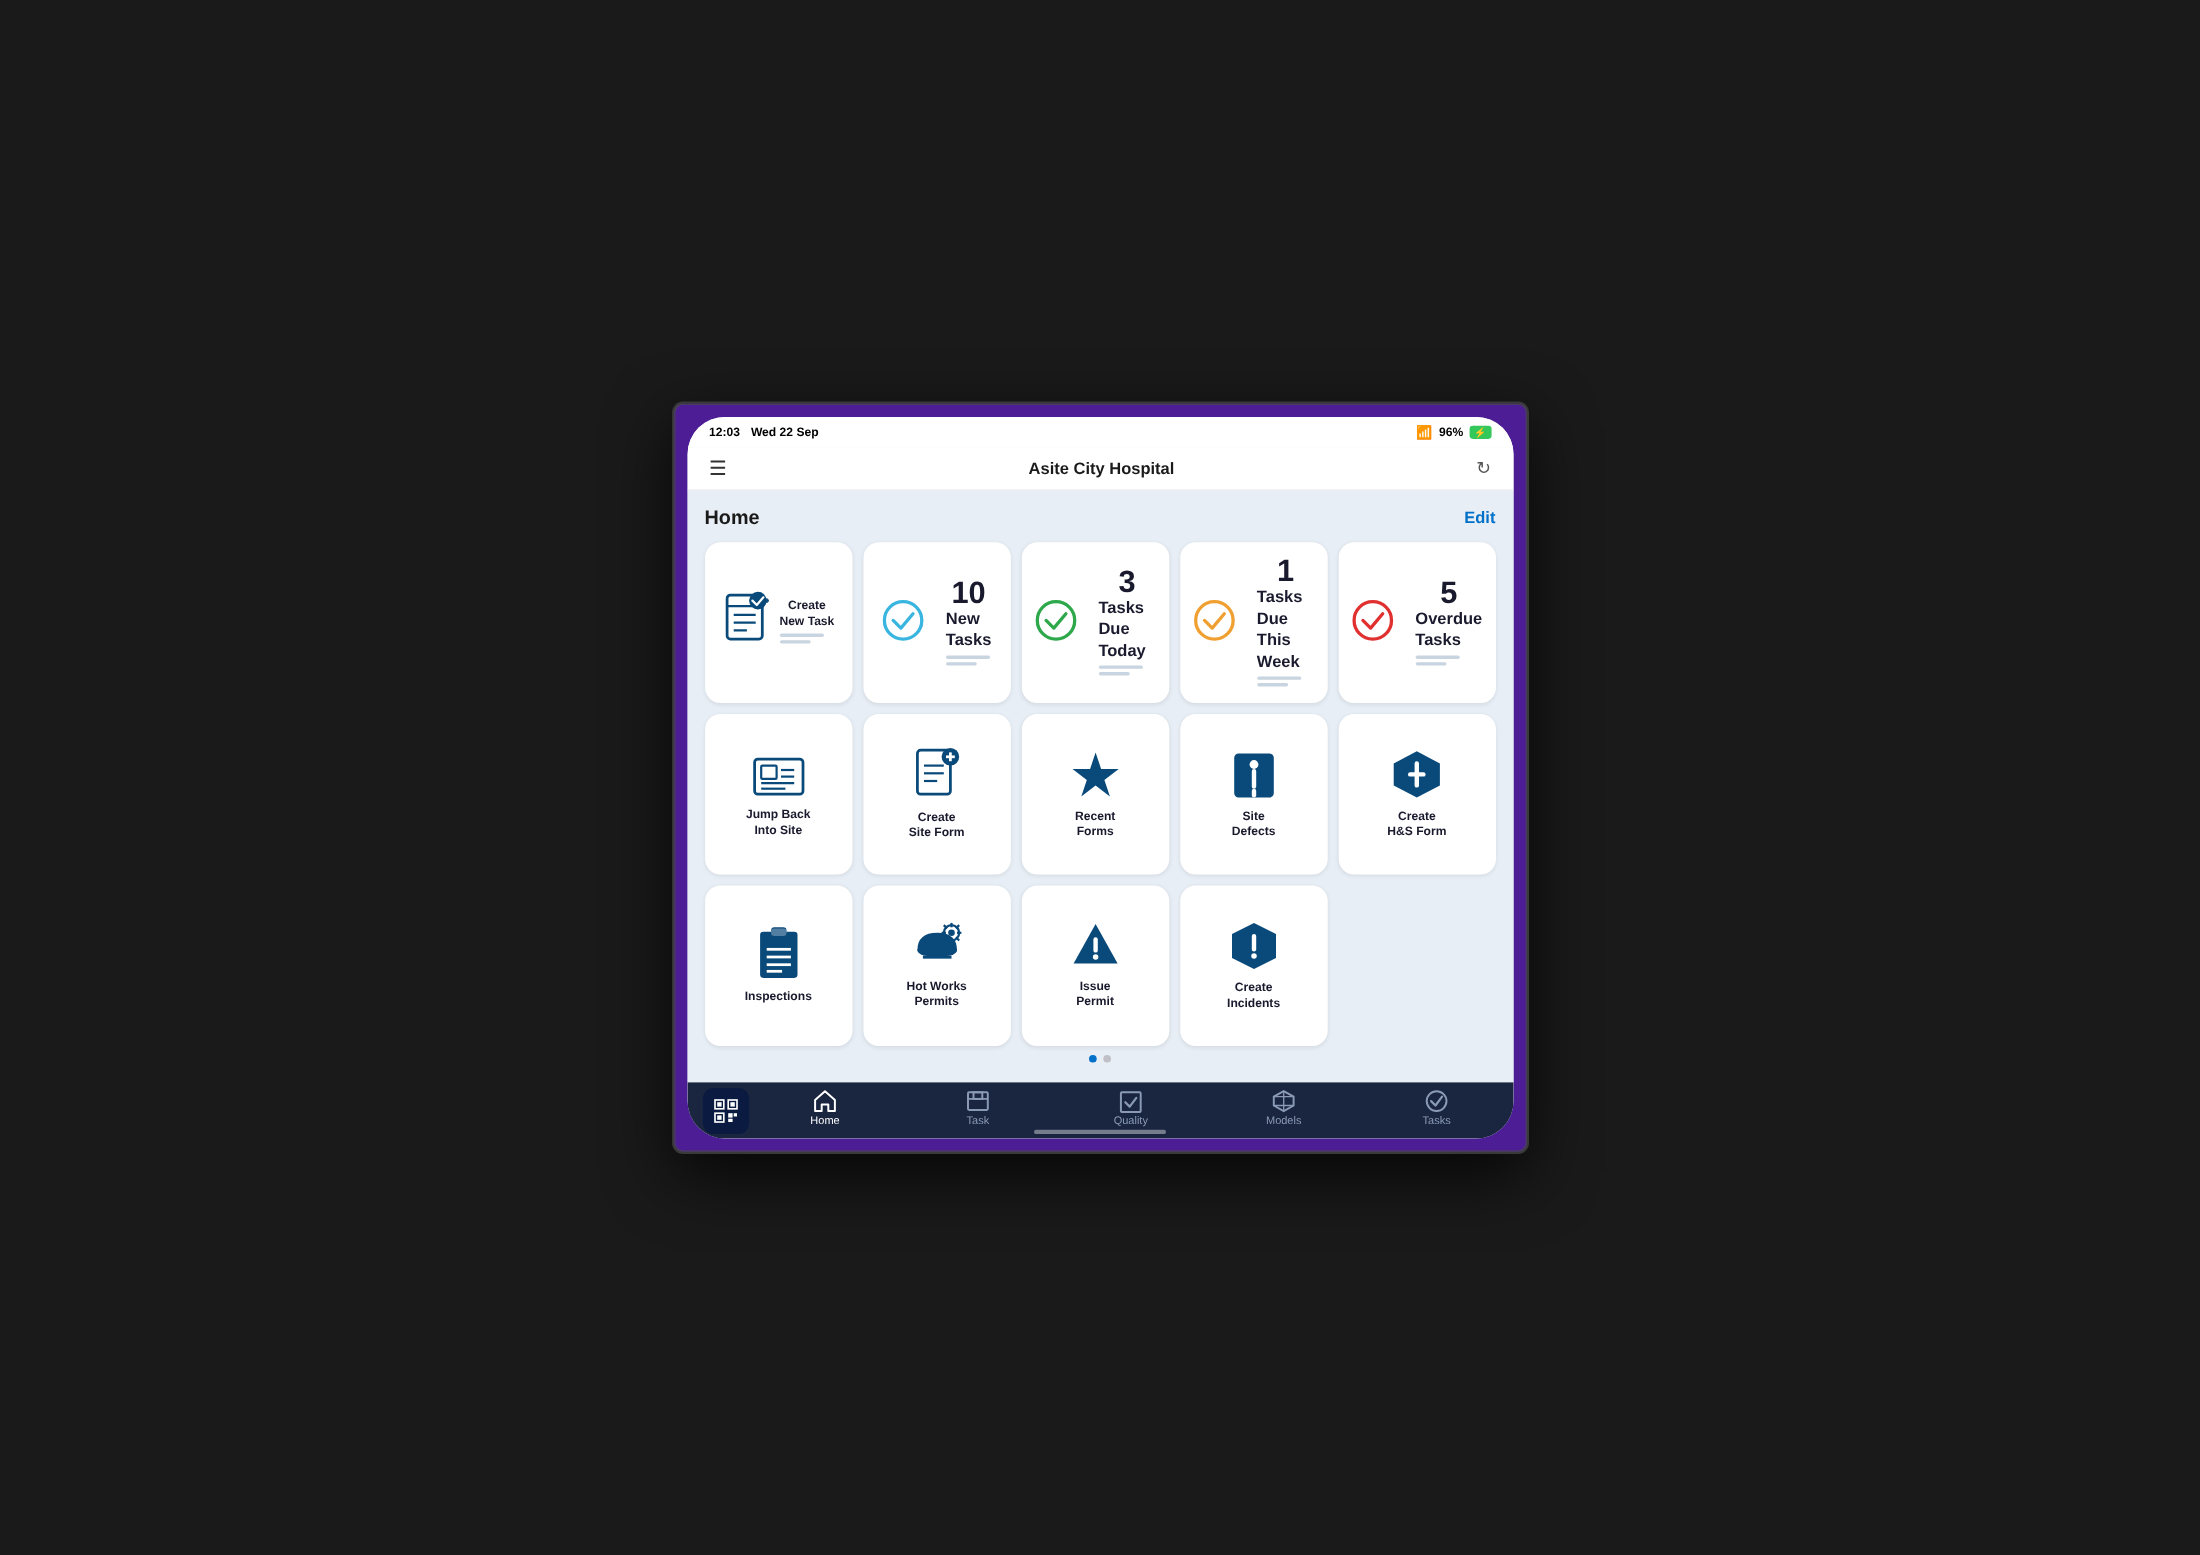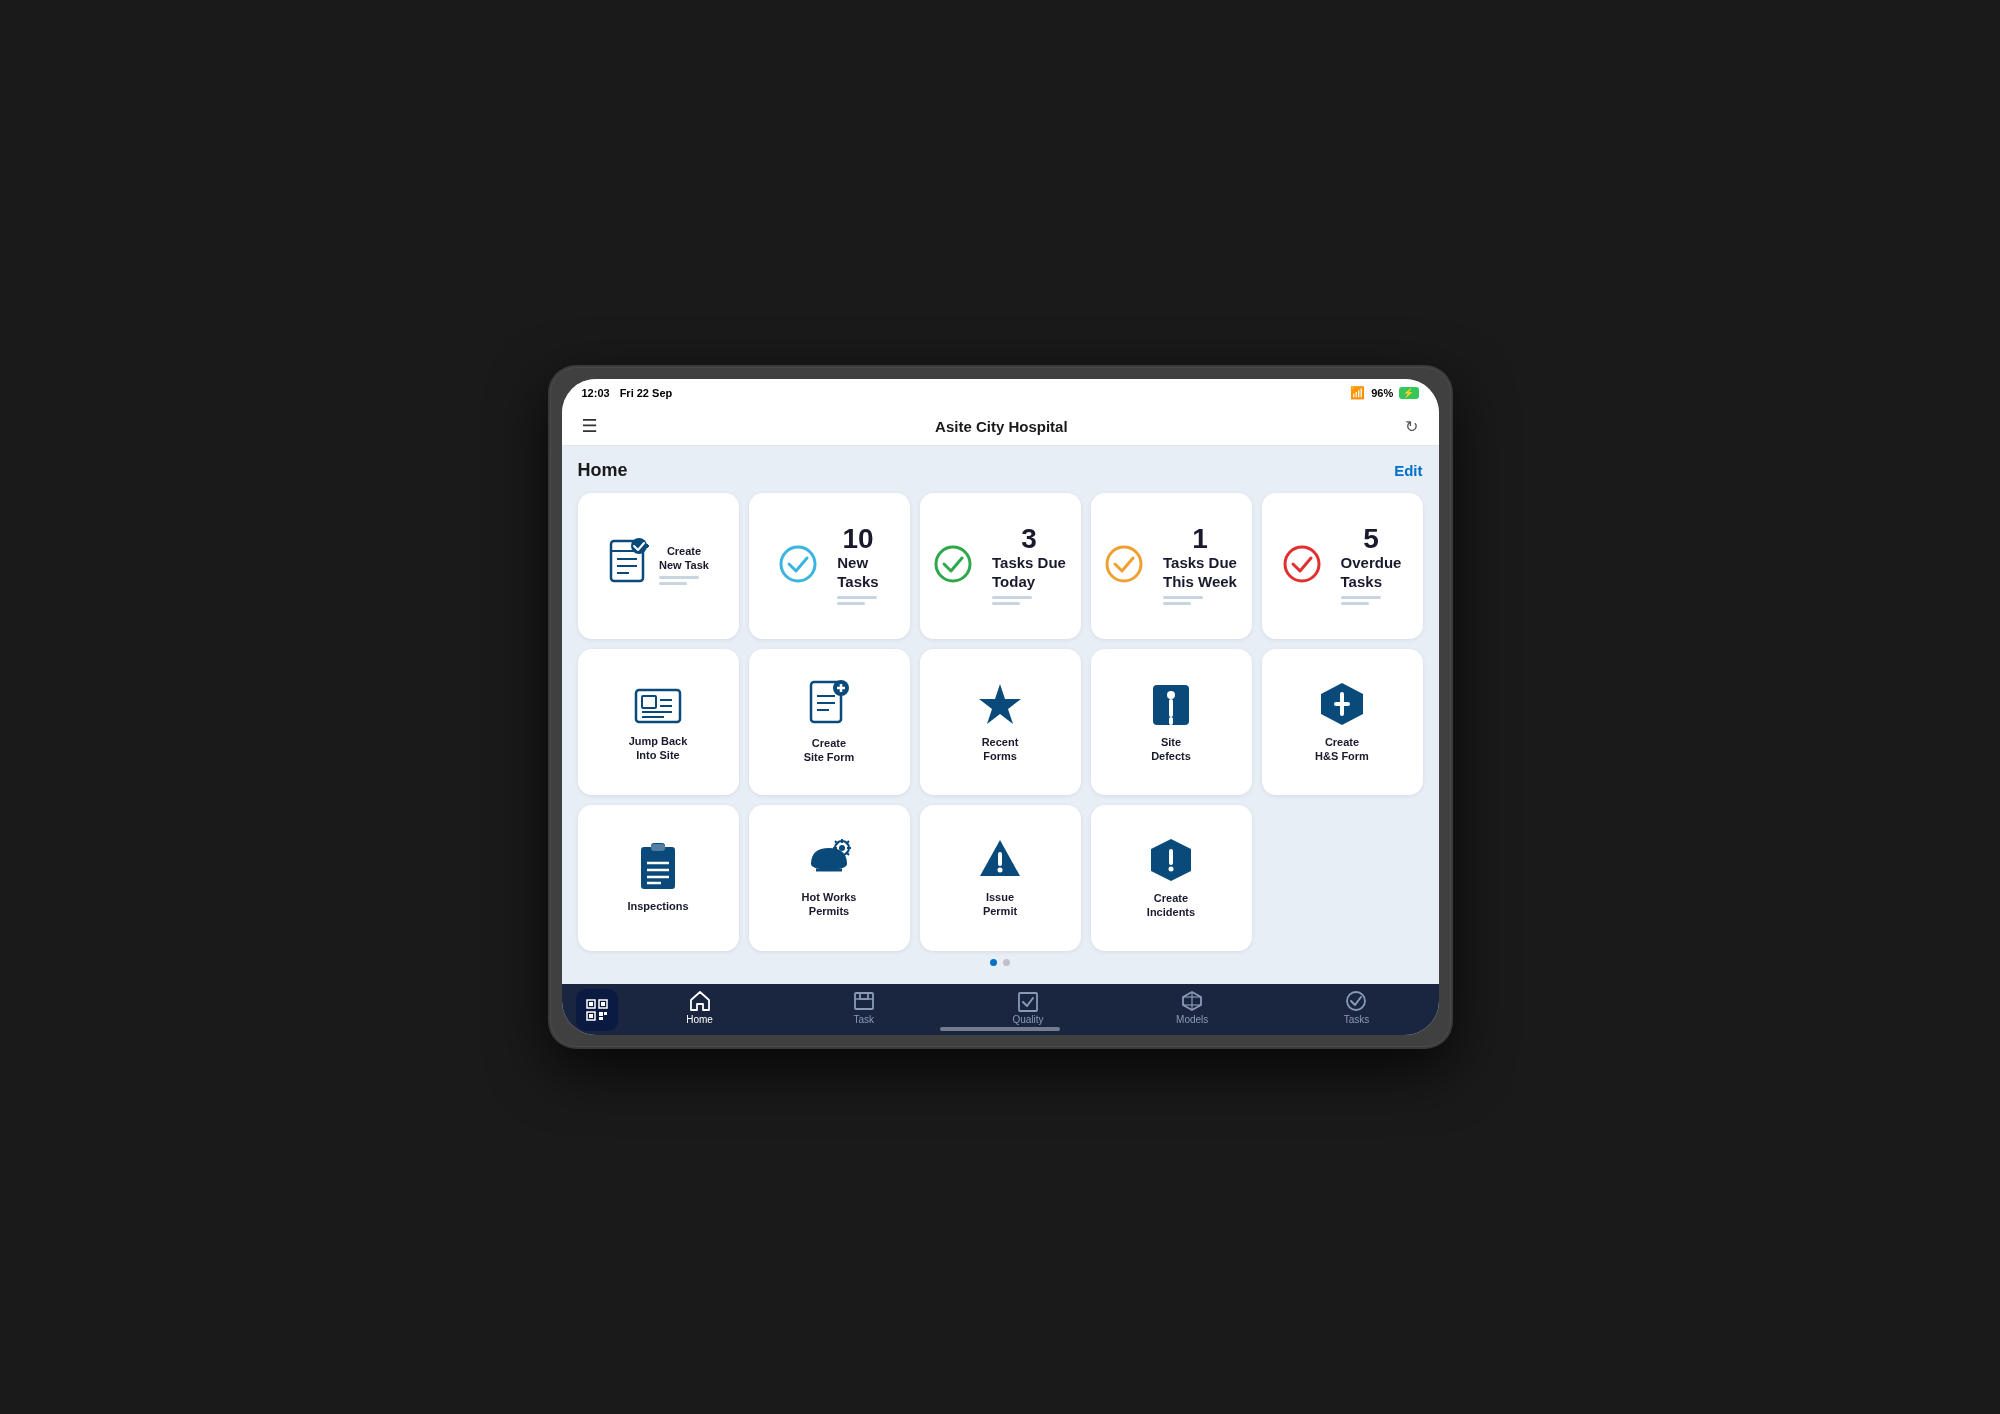--- a/index.html
+++ b/index.html
@@ -7,24 +7,24 @@
     body {
       background: #1a1a1a;
       display: flex;
       justify-content: center;
       align-items: center;
       min-height: 100vh;
       font-family: -apple-system, BlinkMacSystemFont, 'Helvetica Neue', Arial, sans-serif;
     }
 
     .device-frame {
-      width: 901px;
+      width: 775px;
       height: 680px;
-      background: #404040;
-      border-radius: 26px;
+      background: #4c1d95;
+      border-radius: 8px;
       padding: 12px;
       box-shadow: 0 0 0 2px #3a3a3c, 0 20px 60px rgba(0,0,0,0.8), inset 0 0 0 1px #4a4a4c;
       position: relative;
     }
 
     .device-screen {
       width: 100%;
       height: 100%;
       background: #f0f4f8;
       border-radius: 34px;
@@ -324,21 +324,21 @@
   </style>
 </head>
 <body>
 
 <div class="device-frame">
   <div class="device-screen">
 
     <div class="status-bar">
       <div class="status-left">
         <span>12:03</span>
-        <span>Fri 22 Sep</span>
+        <span>Wed 22 Sep</span>
       </div>
       <div class="status-right">
         <span style="font-size:12px;">📶</span>
         <span>96%</span>
         <span class="battery-icon">⚡</span>
       </div>
     </div>
 
     <div class="nav-bar">
       <span class="hamburger-icon">☰</span>

